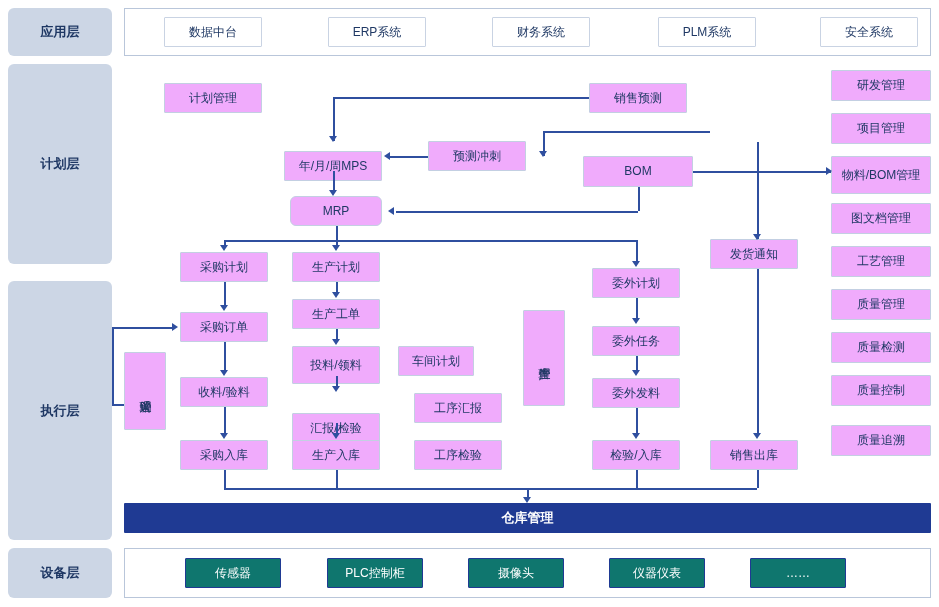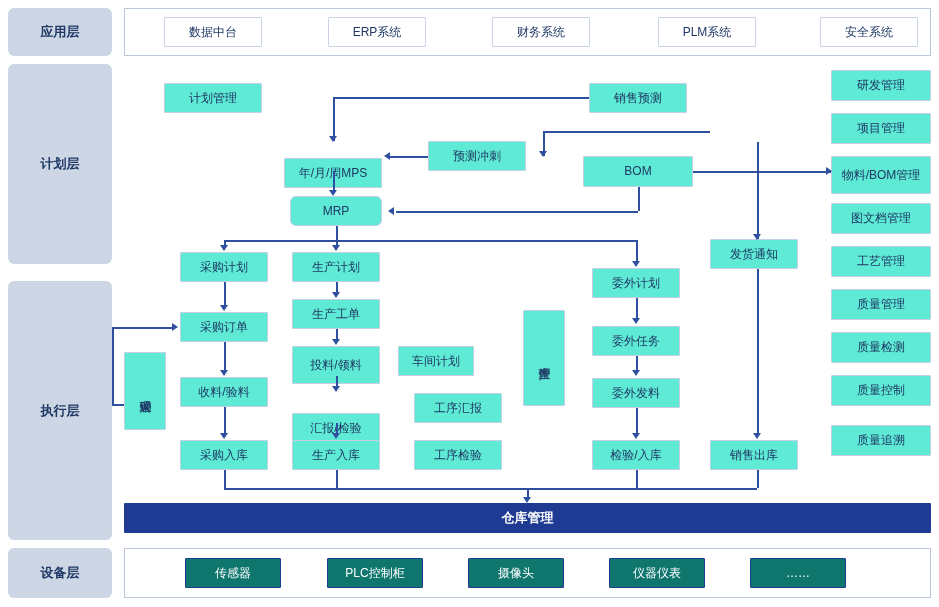--- a/index.html
+++ b/index.html
@@ -26,21 +26,21 @@
 
   .panel{
     position:absolute;
     border:1px solid #b9c6da;
     box-sizing:border-box;
     background:#ffffff;
   }
 
   .box{
     position:absolute;
-    background:#5eead4;
+    background:#f0abfc;
     border:1px solid #c3cfe2;
     color:#1f3864;
     display:flex;align-items:center;justify-content:center;
     text-align:center;
     font-size:12px;
     box-sizing:border-box;
     border-radius:1px;
     line-height:1.25;
   }
   .box.plain{background:#ffffff;border:1px solid #c9d3e3;}
@@ -84,21 +84,21 @@
   <div class="box" style="left:831px;top:156px;width:100px;height:38px;">物料/BOM管理</div>
   <div class="box" style="left:831px;top:203px;width:100px;height:31px;">图文档管理</div>
   <div class="box" style="left:831px;top:246px;width:100px;height:31px;">工艺管理</div>
   <div class="box" style="left:831px;top:289px;width:100px;height:31px;">质量管理</div>
   <div class="box" style="left:831px;top:332px;width:100px;height:31px;">质量检测</div>
   <div class="box" style="left:831px;top:375px;width:100px;height:31px;">质量控制</div>
   <div class="box" style="left:831px;top:425px;width:100px;height:31px;">质量追溯</div>
 
   <div class="box" style="left:164px;top:83px;width:98px;height:30px;">计划管理</div>
   <div class="box" style="left:589px;top:83px;width:98px;height:30px;">销售预测</div>
-  <div class="box" style="left:284px;top:158px;width:98px;height:30px;">年/月/周MPS</div>
+  <div class="box" style="left:284px;top:151px;width:98px;height:30px;">年/月/周MPS</div>
   <div class="box" style="left:428px;top:141px;width:98px;height:30px;">预测冲刺</div>
   <div class="box" style="left:583px;top:156px;width:110px;height:31px;">BOM</div>
   <div class="box" style="left:290px;top:196px;width:92px;height:30px;border-radius:6px;">MRP</div>
 
   <div class="box" style="left:180px;top:252px;width:88px;height:30px;">采购计划</div>
   <div class="box" style="left:180px;top:312px;width:88px;height:30px;">采购订单</div>
   <div class="box" style="left:180px;top:377px;width:88px;height:30px;">收料/验料</div>
   <div class="box" style="left:180px;top:440px;width:88px;height:30px;">采购入库</div>
 
   <div class="box" style="left:292px;top:252px;width:88px;height:30px;">生产计划</div>

